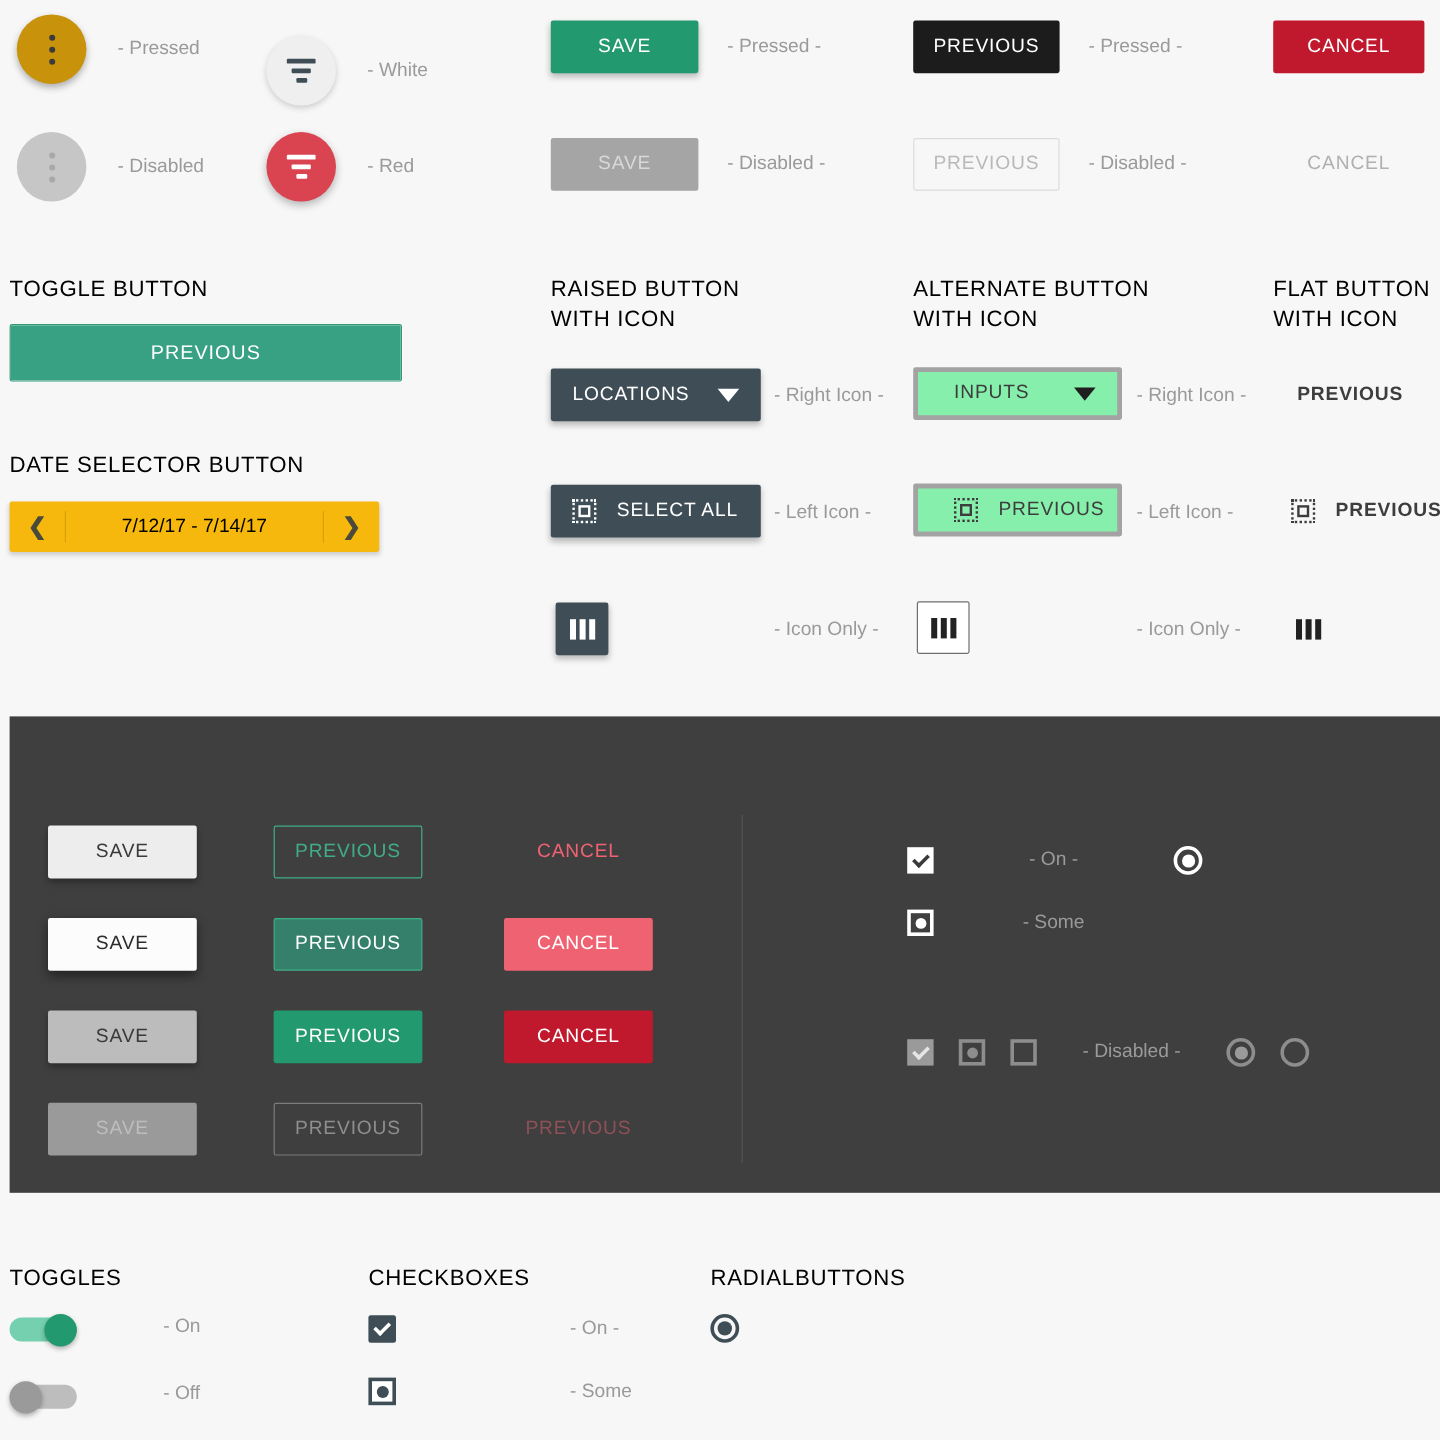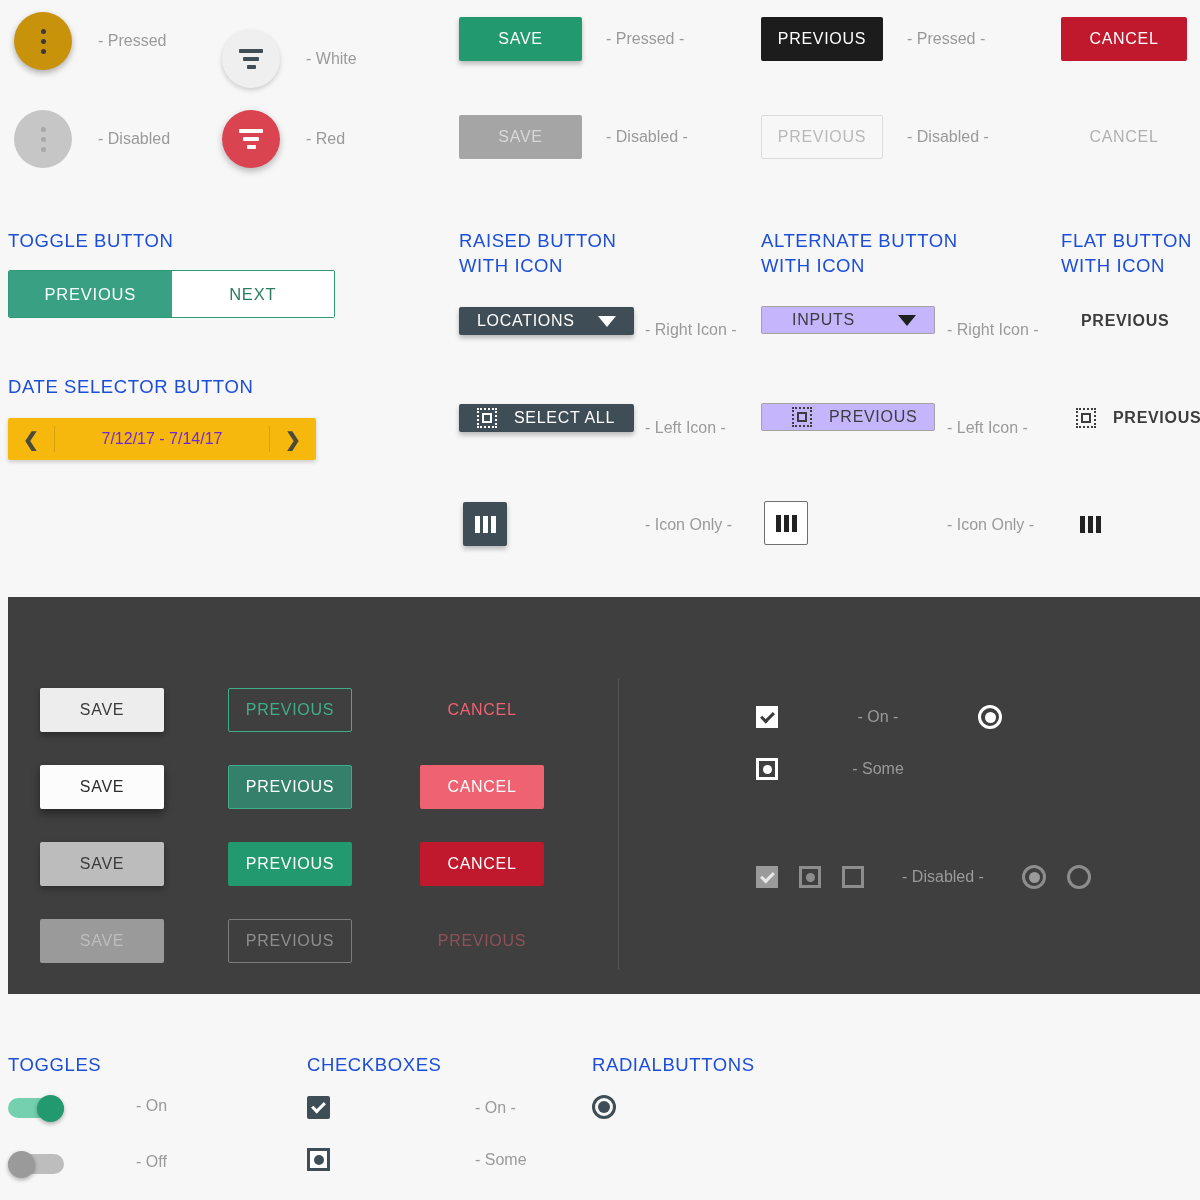--- a/index.html
+++ b/index.html
@@ -6,21 +6,21 @@
   html, body { margin:0; padding:0; }
   body {
     width:1200px; height:1200px; overflow:hidden;
     background:#f7f7f7;
     font-family:"Liberation Sans", sans-serif;
     color:#3f4e56;
     position:relative;
   }
   .note { color:#9a9a9a; font-size:16px; font-weight:400; white-space:nowrap; }
   .sect-title {
-    color:#1d4ed8; font-size:18.5px; letter-spacing:.6px;
+    color:#000000; font-size:18.5px; letter-spacing:.6px;
     font-weight:400; line-height:25px; white-space:nowrap;
   }
 
   
   .abs { position:absolute; }
 
   
   .fab {
     width:58px; height:58px; border-radius:50%;
     display:flex; align-items:center; justify-content:center;
@@ -68,29 +68,29 @@
   
   .date-sel {
     display:flex; align-items:center; background:#f7b80d; border-radius:2px;
     height:42px; width:308px; box-shadow:0 2px 4px rgba(0,0,0,.18);
   }
   .date-sel .arrow {
     width:46px; height:100%; display:flex; align-items:center; justify-content:center;
     color:#4a4a3a; font-size:19px; font-weight:700; cursor:pointer;
   }
   .date-sel .dsep { width:1px; height:26px; background:rgba(0,0,0,.13); }
-  .date-sel .dval { flex:1; text-align:center; font-size:16px; color:#6d28d9; font-weight:500; }
+  .date-sel .dval { flex:1; text-align:center; font-size:16px; color:#000000; font-weight:500; }
 
   
   .ibtn {
-    display:flex; align-items:center; height:28px; border-radius:2px;
+    display:flex; align-items:center; height:44px; border-radius:2px;
     padding:0 18px; font-size:16px; letter-spacing:.7px; cursor:pointer; white-space:nowrap;
   }
   .ibtn.raised { background:#3f4e56; color:#fff; box-shadow:0 3px 5px rgba(0,0,0,.26); }
-  .ibtn.alt    { background:#c4b5fd; color:#3d3d3d; border:1px solid #a3a3a3;padding-left:30px; }
+  .ibtn.alt    { background:#86efac; color:#3d3d3d; border:4px solid #a3a3a3;padding-left:30px; }
   .ibtn.flat   { background:transparent; color:#3d3d3d; padding:0; }
 
   .caret { width:0;height:0;border-left:9px solid transparent;border-right:9px solid transparent; }
   .caret.light { border-top:11px solid #fff; }
   .caret.dark  { border-top:11px solid #1f1f1f; }
 
   .selall { width:20px; height:20px; position:relative; display:inline-block; flex:none; }
   .selall .outer { position:absolute; inset:0; border:2px dotted currentColor; }
   .selall .inner { position:absolute; inset:5px; border:2px solid currentColor; }
 
@@ -232,21 +232,20 @@
 <div class="abs" style="left:1061px; top:17px;">
   <button class="btn cancel-red" style="width:126px;">CANCEL</button>
 </div>
 <div class="abs" style="left:1061px; top:115px;">
   <button class="btn cancel-dis" style="width:126px;">CANCEL</button>
 </div>
 
 <div class="abs sect-title" style="left:8px; top:228px;">TOGGLE BUTTON</div>
 <div class="abs toggle-group" style="left:8px; top:270px;">
   <div class="tg-active">PREVIOUS</div>
-  <div class="tg-inactive">NEXT</div>
 </div>
 
 <div class="abs sect-title" style="left:8px; top:374px;">DATE SELECTOR BUTTON</div>
 <div class="abs date-sel" style="left:8px; top:418px;">
   <div class="arrow">❮</div>
   <div class="dsep"></div>
   <div class="dval">7/12/17 - 7/14/17</div>
   <div class="dsep"></div>
   <div class="arrow">❯</div>
 </div>

